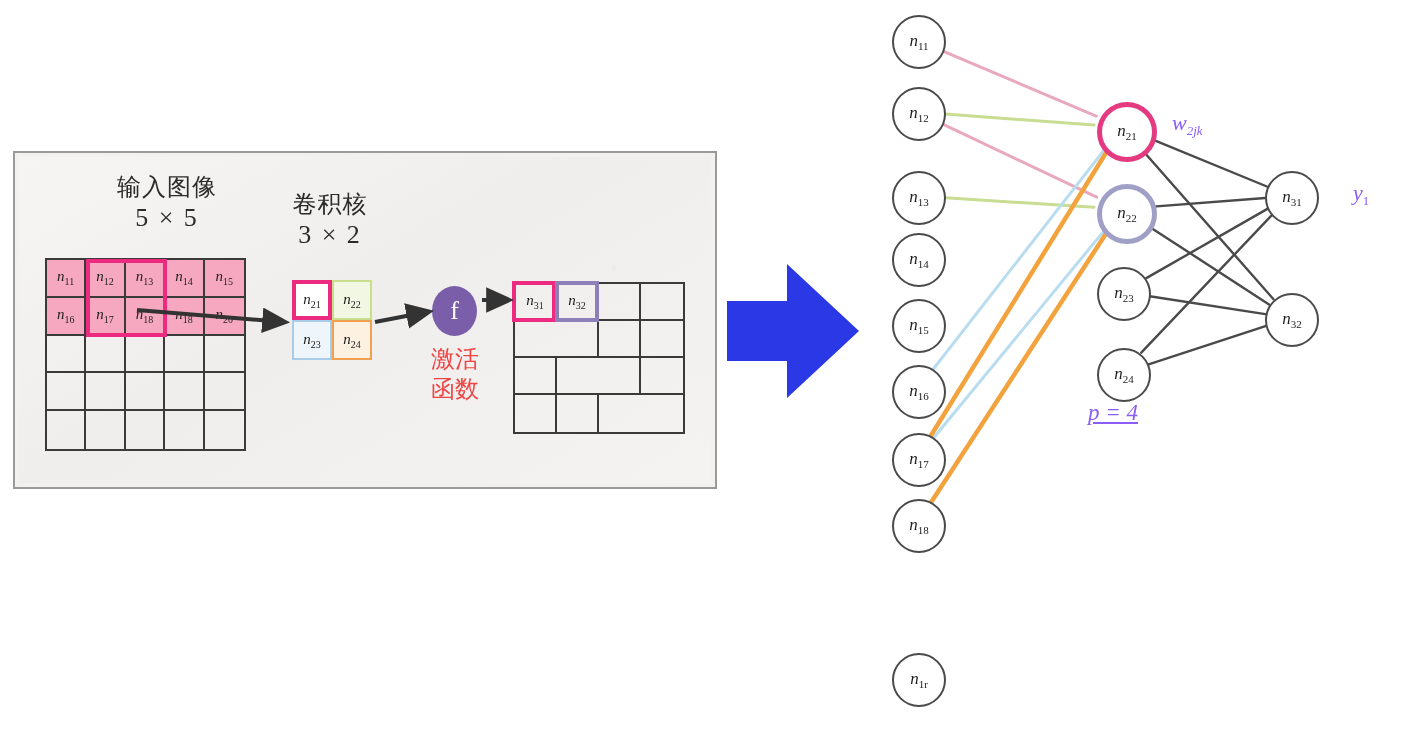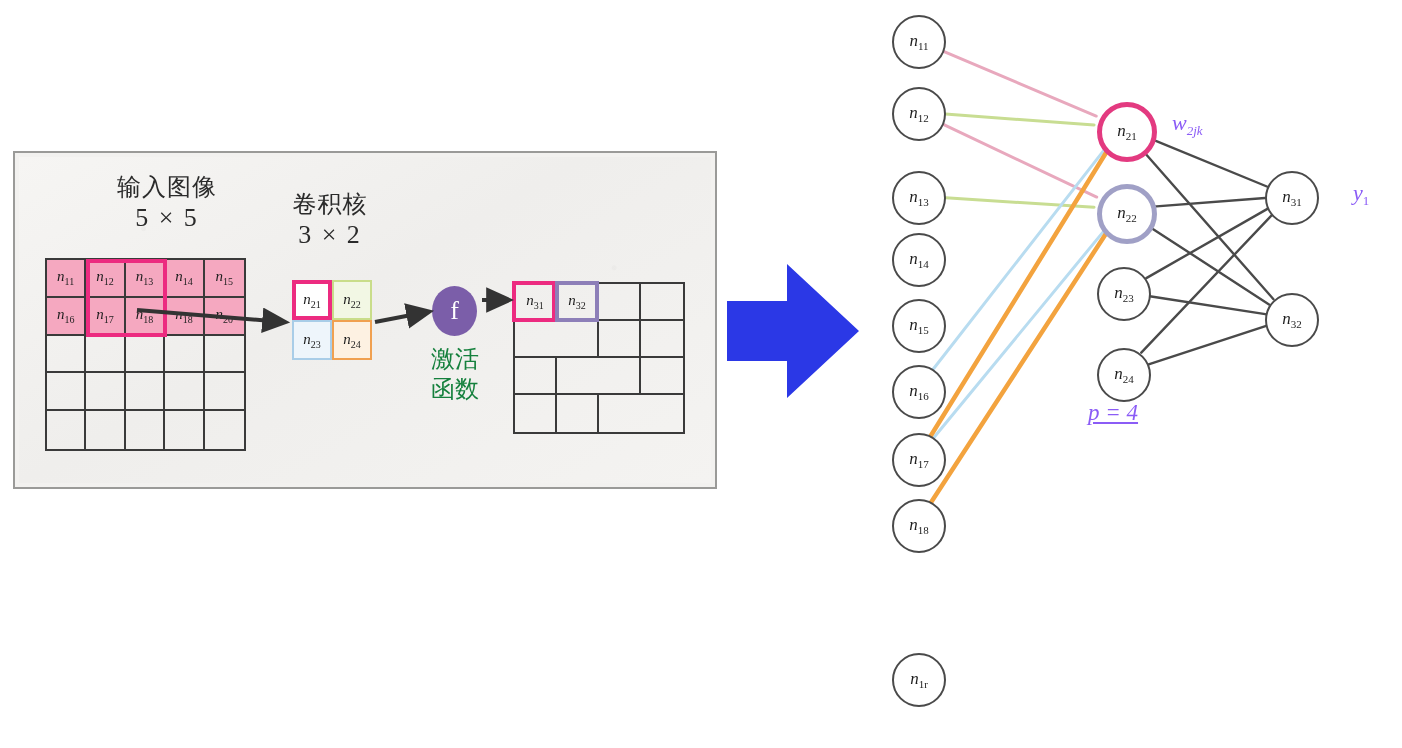--- a/index.html
+++ b/index.html
@@ -77,21 +77,21 @@
     border:4px solid #ec2b80;box-sizing:border-box;z-index:6;}
   #feat-box-b{position:absolute;left:555px;top:281px;width:44px;height:41px;
     border:4px solid #8d7fb8;box-sizing:border-box;z-index:6;}
 
   
   #act-circle{position:absolute;left:432px;top:286px;width:45px;height:50px;
     border-radius:50%;background:#7b5ea9;
     display:flex;align-items:center;justify-content:center;
     color:#ffffff;font-family:"Liberation Serif",serif;font-size:26px;}
   #act-label{position:absolute;left:403px;top:344px;width:104px;text-align:center;
-    font-family:"DejaVu Sans",sans-serif;font-size:24px;color:#15803d;line-height:1.25;}
+    font-family:"DejaVu Sans",sans-serif;font-size:24px;color:#ef4444;line-height:1.25;}
   #act-label span{display:block;}
 
   
   #blue-arrow{position:absolute;left:727px;top:264px;width:132px;height:134px;}
 
   
   #net{position:absolute;left:860px;top:0;width:542px;height:748px;}
   .node{
     position:absolute;border-radius:50%;
     border:2px solid #4a4a4a;background:#ffffff;

